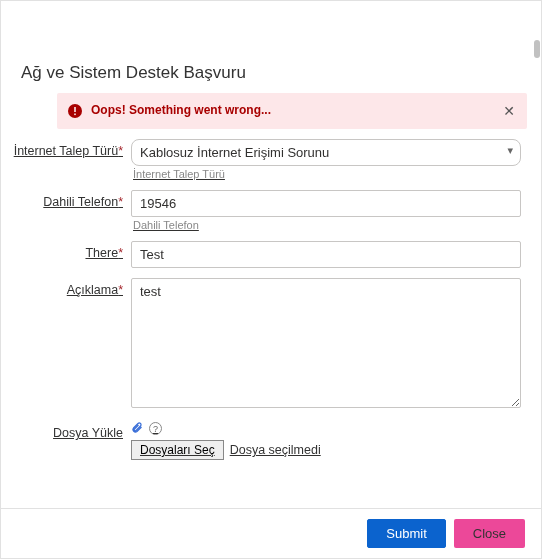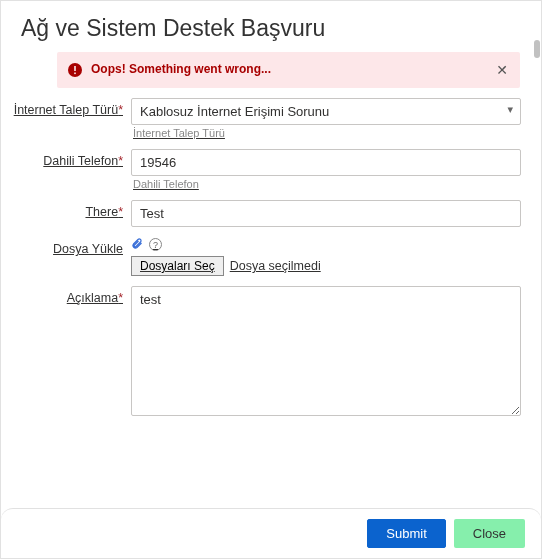--- a/index.html
+++ b/index.html
@@ -15,26 +15,27 @@
   }
   .panel {
     width: 100%;
     height: 100%;
     display: flex;
     flex-direction: column;
     border: 1px solid #e1e1e1;
   }
   .header {
     padding: 14px 20px 10px 20px;
-    font-size: 23px;
+    font-size: 17px;
     font-weight: 400;
     color: #333;
+    margin-top: 48px;
   }
   .alert {
-    margin: 0 21px 0 56px;
+    margin: 0 14px 0 56px;
     background: #fde7e9;
     border-radius: 2px;
     padding: 10px 36px 10px 34px;
     position: relative;
     font-size: 12px;
     color: #333;
   }
   .alert-icon {
     position: absolute;
     left: 10px;
@@ -97,20 +98,21 @@
     background: #fff;
     color: #323130;
   }
   .violet { border: 1px solid #7961db; }
   textarea { resize: both; height: 130px; }
   select {
     appearance: none;
     background-image: none;
     padding-right: 22px;
     position: relative;
+    border-radius: 8px;
   }
   .select-wrap { position: relative; }
   .select-wrap::after {
     content: "▾";
     position: absolute;
     right: 8px;
     top: 5px;
     color: #666;
     font-size: 11px;
     pointer-events: none;
@@ -142,32 +144,31 @@
     font-family: inherit;
   }
   .file-status { font-size: 12.5px; color: #333; }
   .footer {
     border-top: 1px solid #e1e1e1;
     padding: 10px 16px;
     display: flex;
     justify-content: flex-end;
     gap: 8px;
     background: #fff;
-    border-radius: 12px;
   }
   .btn {
     padding: 6px 18px;
     font-size: 13px;
     border-radius: 2px;
     cursor: pointer;
     font-family: inherit;
     border: 1px solid transparent;
   }
   .btn-primary { background: #0b63ce; color: #fff; border-color: #0b63ce; }
-  .btn-default { background: #86efac; color: #333; border-color: transparent; }
+  .btn-default { background: #ec4899; color: #333; border-color: transparent; }
   .scrollbar-indicator {
     position: absolute;
     right: 2px;
     top: 40px;
     width: 6px;
     height: 18px;
     background: #c1c1c1;
     border-radius: 3px;
   }
 </style>
@@ -214,20 +215,27 @@
       <div class="field">
         <input type="text" class="violet" value="19546" style="">
         <div class="hint">Dahili Telefon</div>
       </div>
     </div>
 
     <div class="row">
       <div class="label"><span>There</span><span class="req">*</span></div>
       <div class="field">
         <input type="text" value="Test" style="">
+      </div>
+    </div>
+
+    <div class="row">
+      <div class="label"><span>Açıklama</span><span class="req">*</span></div>
+      <div class="field">
+        <textarea style="">test</textarea>
       </div>
     </div>
 
     <div class="row">
       <div class="label"><span>Dosya Yükle</span></div>
       <div class="field">
         <div class="attach-icons">
           <span style="color:#3a6fd8;">
             <svg width="12" height="12" viewBox="0 0 24 24" fill="none" stroke="currentColor" stroke-width="2.5">
                 <path d="M21 12l-9 9a5 5 0 01-7-7l9-9a3.5 3.5 0 015 5l-9 9a2 2 0 01-3-3l8-8"></path>
@@ -235,27 +243,20 @@
           </span>
           <span class="q">?</span>
         </div>
         <div class="file-row">
           <button class="file-btn">Dosyaları Seç</button>
           <span class="file-status">Dosya seçilmedi</span>
         </div>
       </div>
     </div>
 
-    <div class="row">
-      <div class="label"><span>Açıklama</span><span class="req">*</span></div>
-      <div class="field">
-        <textarea style="">test</textarea>
-      </div>
-    </div>
-
   </div>
 
   <div class="footer">
     <button class="btn btn-primary">Submit</button>
     <button class="btn btn-default">Close</button>
   </div>
 
 </div>
 
 </body></html>

